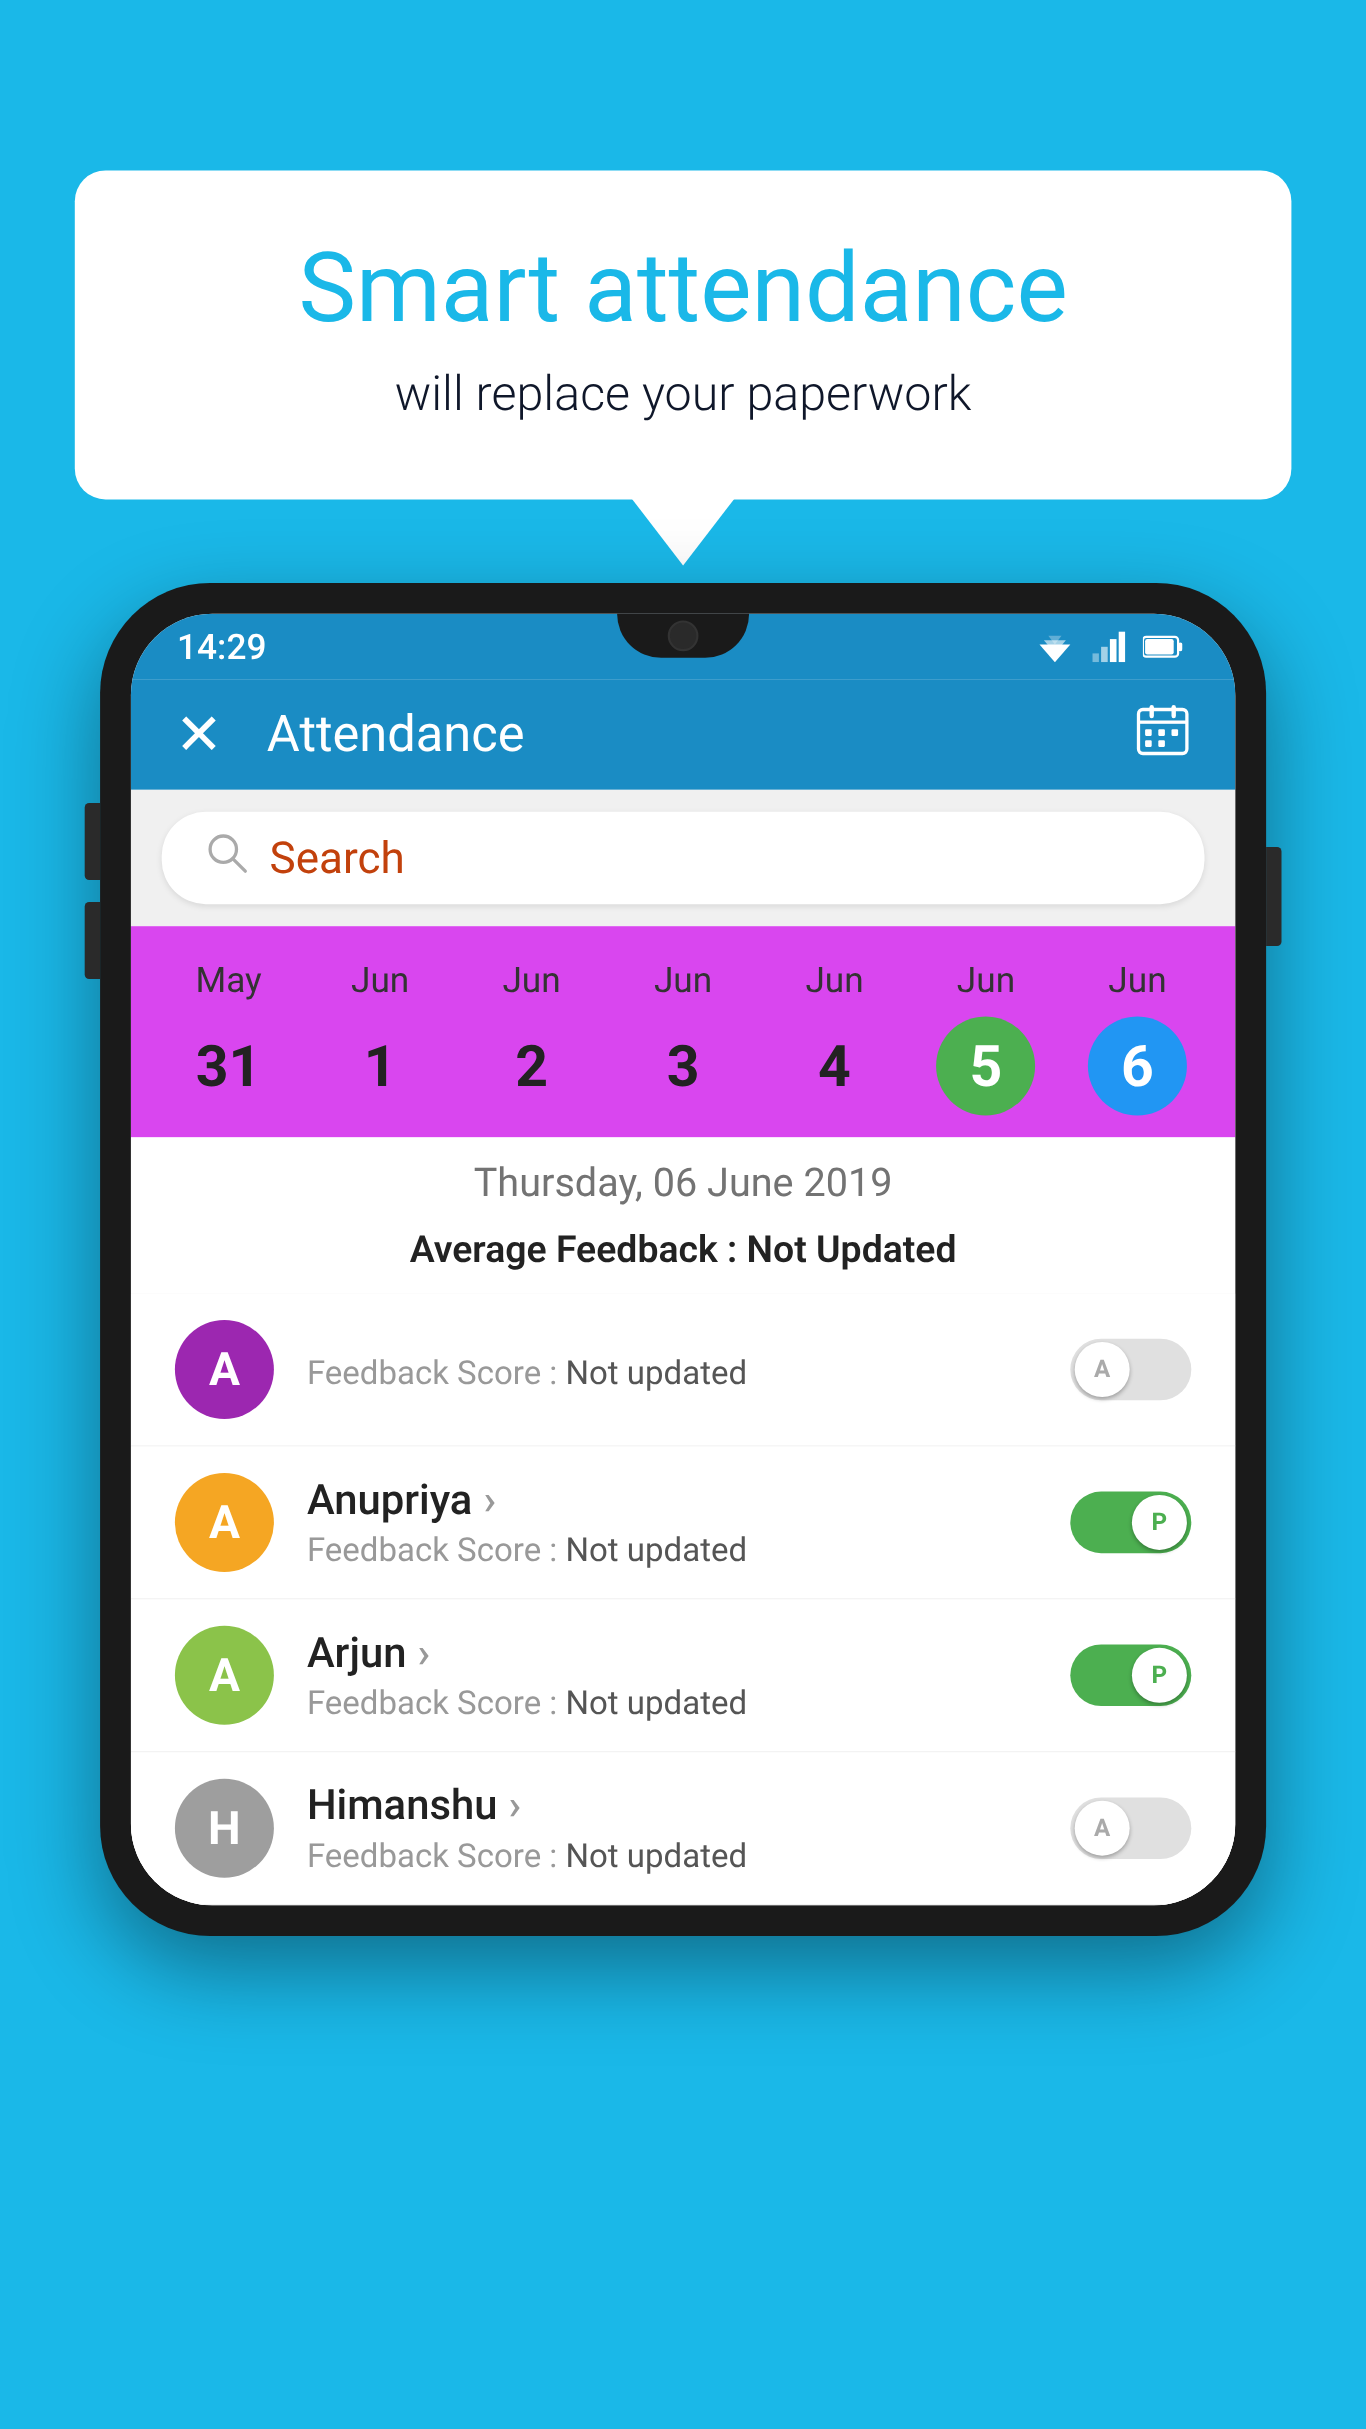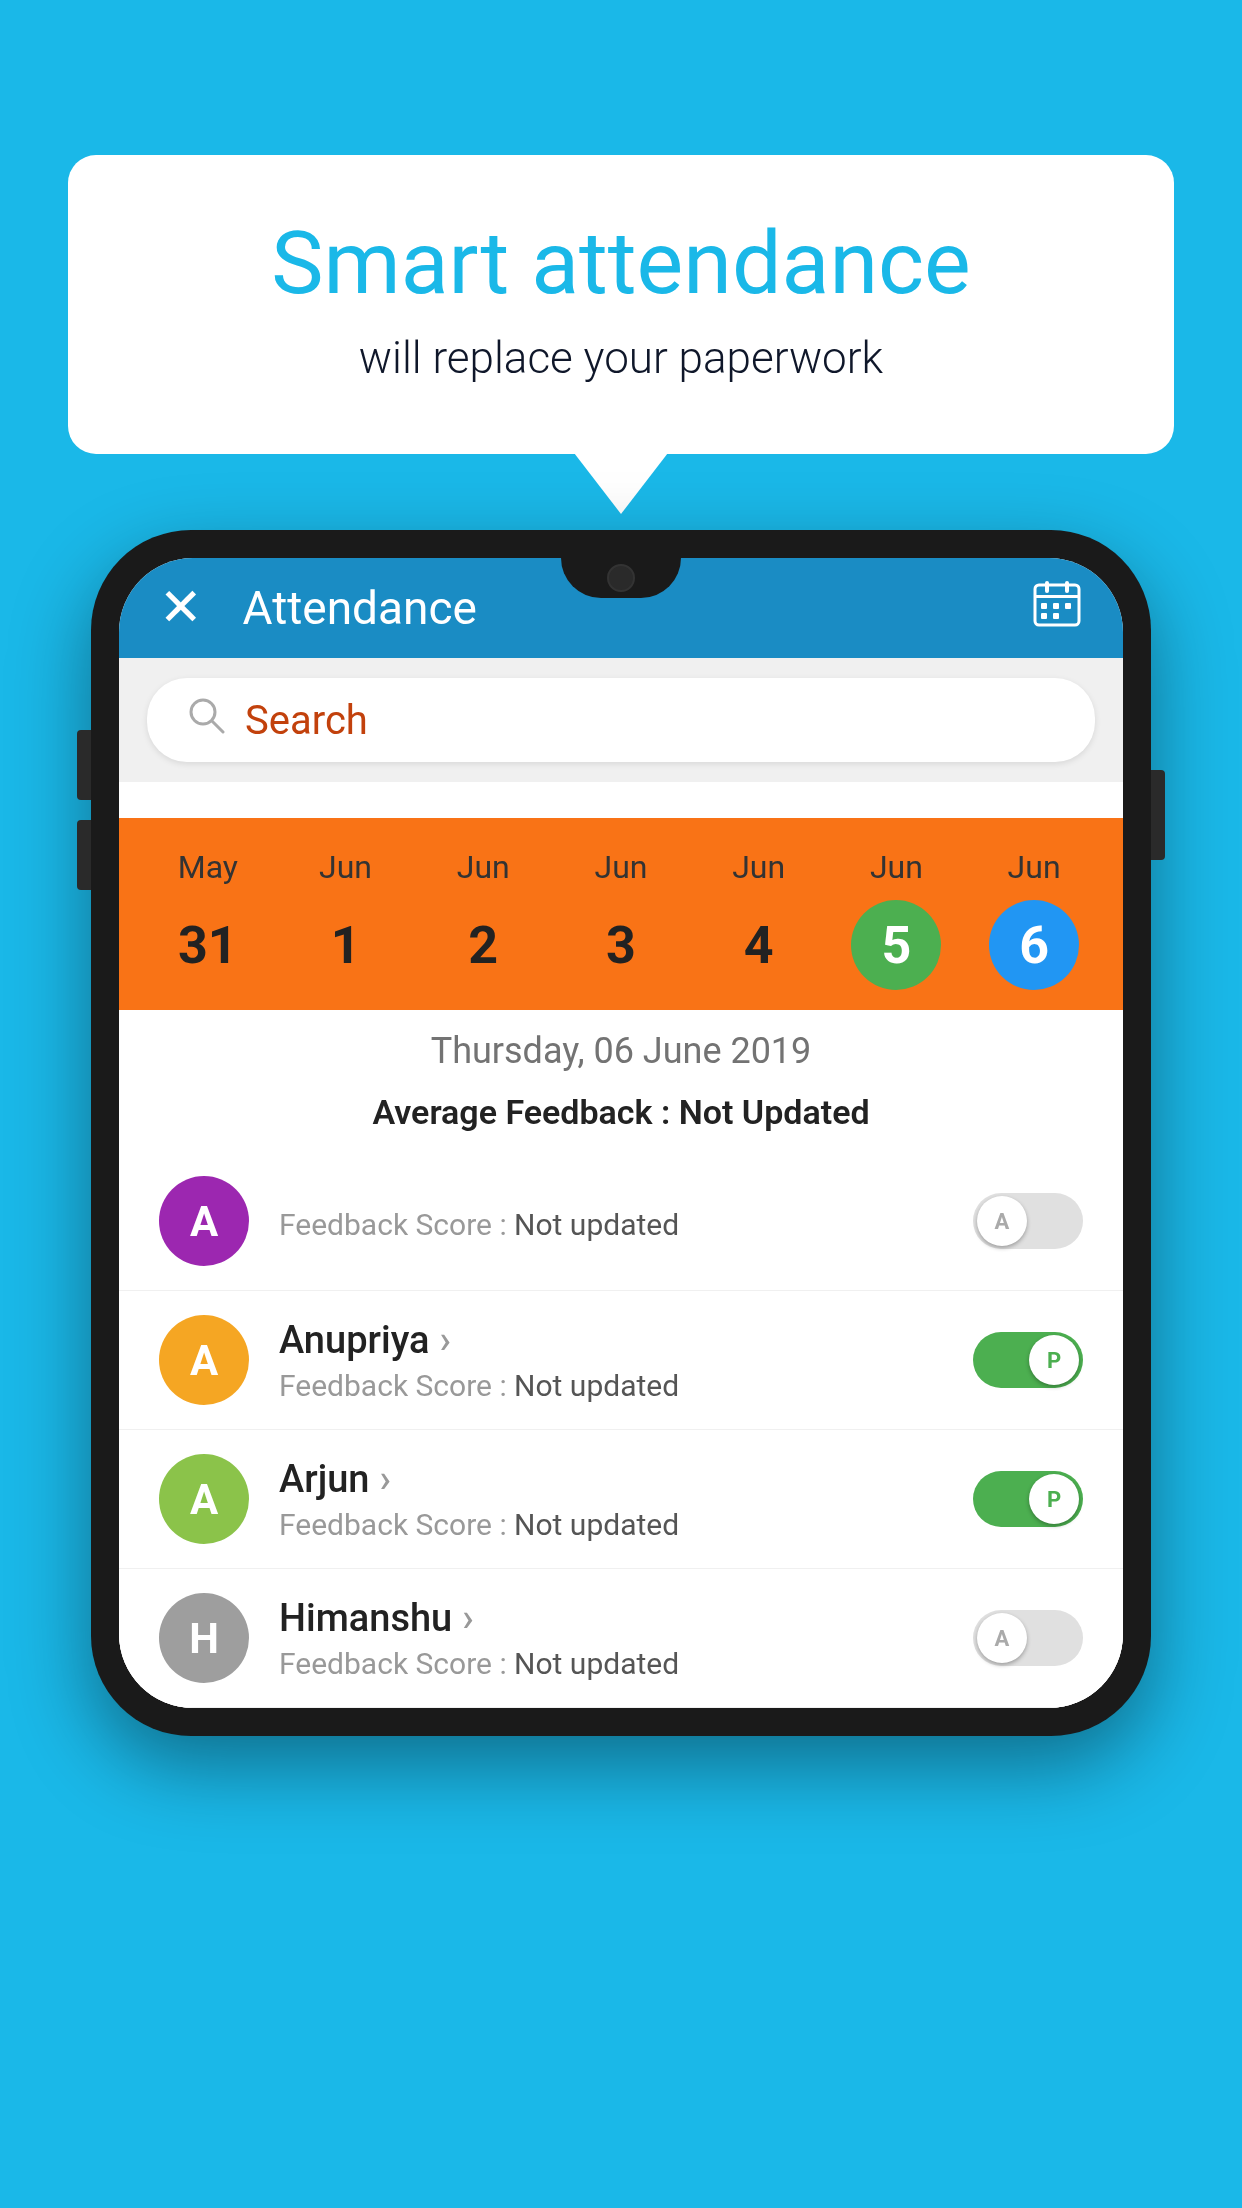--- a/index.html
+++ b/index.html
@@ -192,26 +192,25 @@
       color: #999;
       font-size: 40px;
     }
     .search-text {
       color: #c2410c;
       font-size: 40px;
     }
 
     
     .calendar-strip {
-      background: #f97316;
+      background: #d946ef;
       padding: 30px 20px 20px;
       display: flex;
       justify-content: space-around;
       align-items: flex-start;
-      margin-top: 36px;
     }
     .cal-day {
       display: flex;
       flex-direction: column;
       align-items: center;
       gap: 14px;
       min-width: 120px;
     }
     .cal-month {
       font-size: 32px;
@@ -380,20 +379,44 @@
   <div class="phone-shell">
     <div class="phone-vol-up"></div>
     <div class="phone-vol-down"></div>
     <div class="phone-power"></div>
     <div class="phone-notch">
       <div class="phone-notch-camera"></div>
     </div>
 
     <div class="phone-screen">
 
+      <div class="status-bar">
+        <span class="status-time">14:29</span>
+        <div class="status-icons">
+
+          <svg width="36" height="28" viewBox="0 0 36 28">
+            <polygon points="18,28 4,12 32,12" fill="white"></polygon>
+            <polygon points="18,20 8,8 28,8" fill="white" opacity="0.6"></polygon>
+            <polygon points="18,12 12,4 24,4" fill="white" opacity="0.3"></polygon>
+          </svg>
+
+          <svg width="30" height="28" viewBox="0 0 30 28">
+            <rect x="0" y="20" width="6" height="8" fill="white" opacity="0.4"></rect>
+            <rect x="8" y="14" width="6" height="14" fill="white" opacity="0.6"></rect>
+            <rect x="16" y="7" width="6" height="21" fill="white"></rect>
+            <rect x="24" y="0" width="6" height="28" fill="white"></rect>
+          </svg>
+
+          <svg width="36" height="22" viewBox="0 0 36 22">
+            <rect x="0" y="2" width="32" height="18" rx="3" fill="none" stroke="white" stroke-width="2"></rect>
+            <rect x="32" y="7" width="4" height="8" rx="2" fill="white"></rect>
+            <rect x="2" y="4" width="26" height="14" rx="2" fill="white"></rect>
+          </svg>
+        </div>
+      </div>
 
       <div class="app-bar">
         <span class="app-bar-close">✕</span>
         <span class="app-bar-title">Attendance</span>
         <span class="app-bar-calendar">
           <svg width="52" height="52" viewBox="0 0 52 52" fill="white">
             <rect x="4" y="8" width="44" height="40" rx="4" fill="none" stroke="white" stroke-width="3"></rect>
             <rect x="4" y="18" width="44" height="3" fill="white"></rect>
             <rect x="14" y="4" width="4" height="12" rx="2" fill="white"></rect>
             <rect x="34" y="4" width="4" height="12" rx="2" fill="white"></rect>

